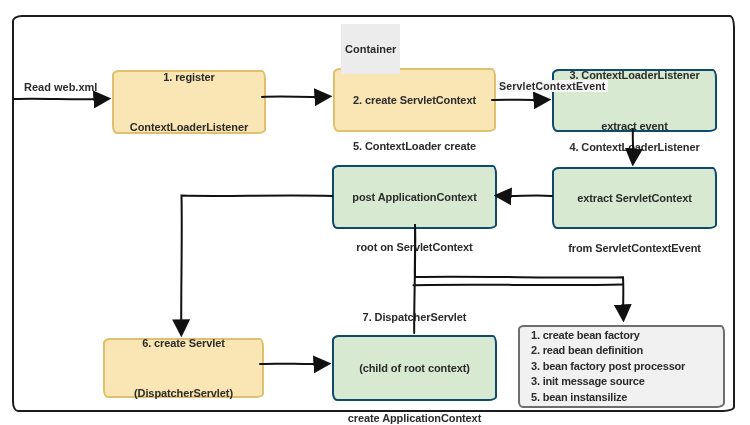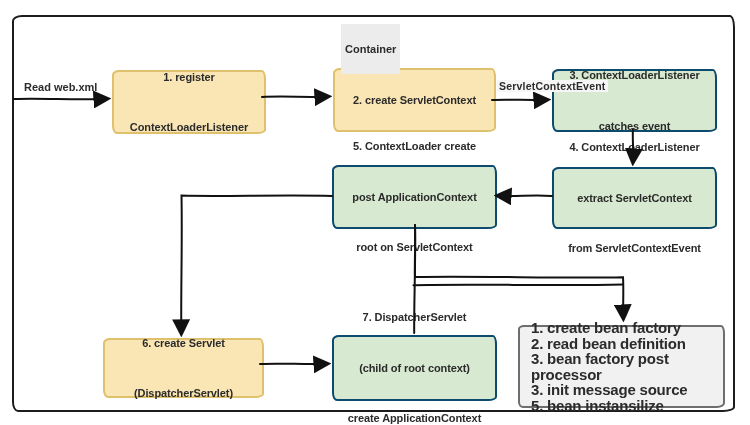--- a/index.html
+++ b/index.html
@@ -17,21 +17,21 @@
     font-weight:bold;font-size:11px;line-height:14.5px;text-align:center;
     letter-spacing:-0.1px;z-index:2;
     border-radius:7px 4px 9px 5px / 5px 9px 4px 8px;
     gap:36px;
   }
   .yellow{background:#FAE6B4;border:2px solid #DFC06C;}
   .green{background:#D7E9D0;border:2px solid #0c4a6e;}
   .graybox{
     position:absolute;display:flex;flex-direction:column;align-items:flex-start;justify-content:center;
     background:#F1F1F1;border:2px solid #6E6E6E;z-index:2;
-    font-weight:bold;font-size:15px;line-height:15.5px;letter-spacing:-0.2px;
+    font-weight:bold;font-size:11px;line-height:15.5px;letter-spacing:-0.2px;
     padding-left:11px;box-sizing:border-box;
     border-radius:6px 4px 8px 5px / 4px 8px 5px 6px;
   }
   .lbl{
     position:absolute;font-weight:bold;font-size:11px;white-space:nowrap;z-index:5;
   }
   .container-title{left:341px;top:24px;background:#ECECEC;padding:19px 4px;}
   .read-webxml{left:24px;top:81px;}
   .event-label{left:462px;top:80px;background:#F6F6F6;padding:0 2px;letter-spacing:0.2px;font-size:10.5px;margin-left:35px;}
   svg.connectors{position:absolute;left:0;top:0;z-index:3;pointer-events:none;}
@@ -69,21 +69,21 @@
     <div class="bl">1. register</div>
     <div class="bl">ContextLoaderListener</div>
   </div>
 
   <div class="box yellow" style="left:333px;top:68px;width:159px;height:60px;">
     <div class="bl">2. create ServletContext</div>
   </div>
 
   <div class="box green" style="left:552px;top:69px;width:161px;height:59px;">
     <div class="bl">3. ContextLoaderListener</div>
-    <div class="bl">catches event</div>
+    <div class="bl">extract event</div>
   </div>
 
   <div class="box green" style="left:552px;top:167px;width:161px;height:58px;">
     <div class="bl">4. ContextLoaderListener</div>
     <div class="bl">extract ServletContext</div>
     <div class="bl">from ServletContextEvent</div>
   </div>
 
   <div class="box green" style="left:332px;top:165px;width:161px;height:60px;">
     <div class="bl">5. ContextLoader create</div>

